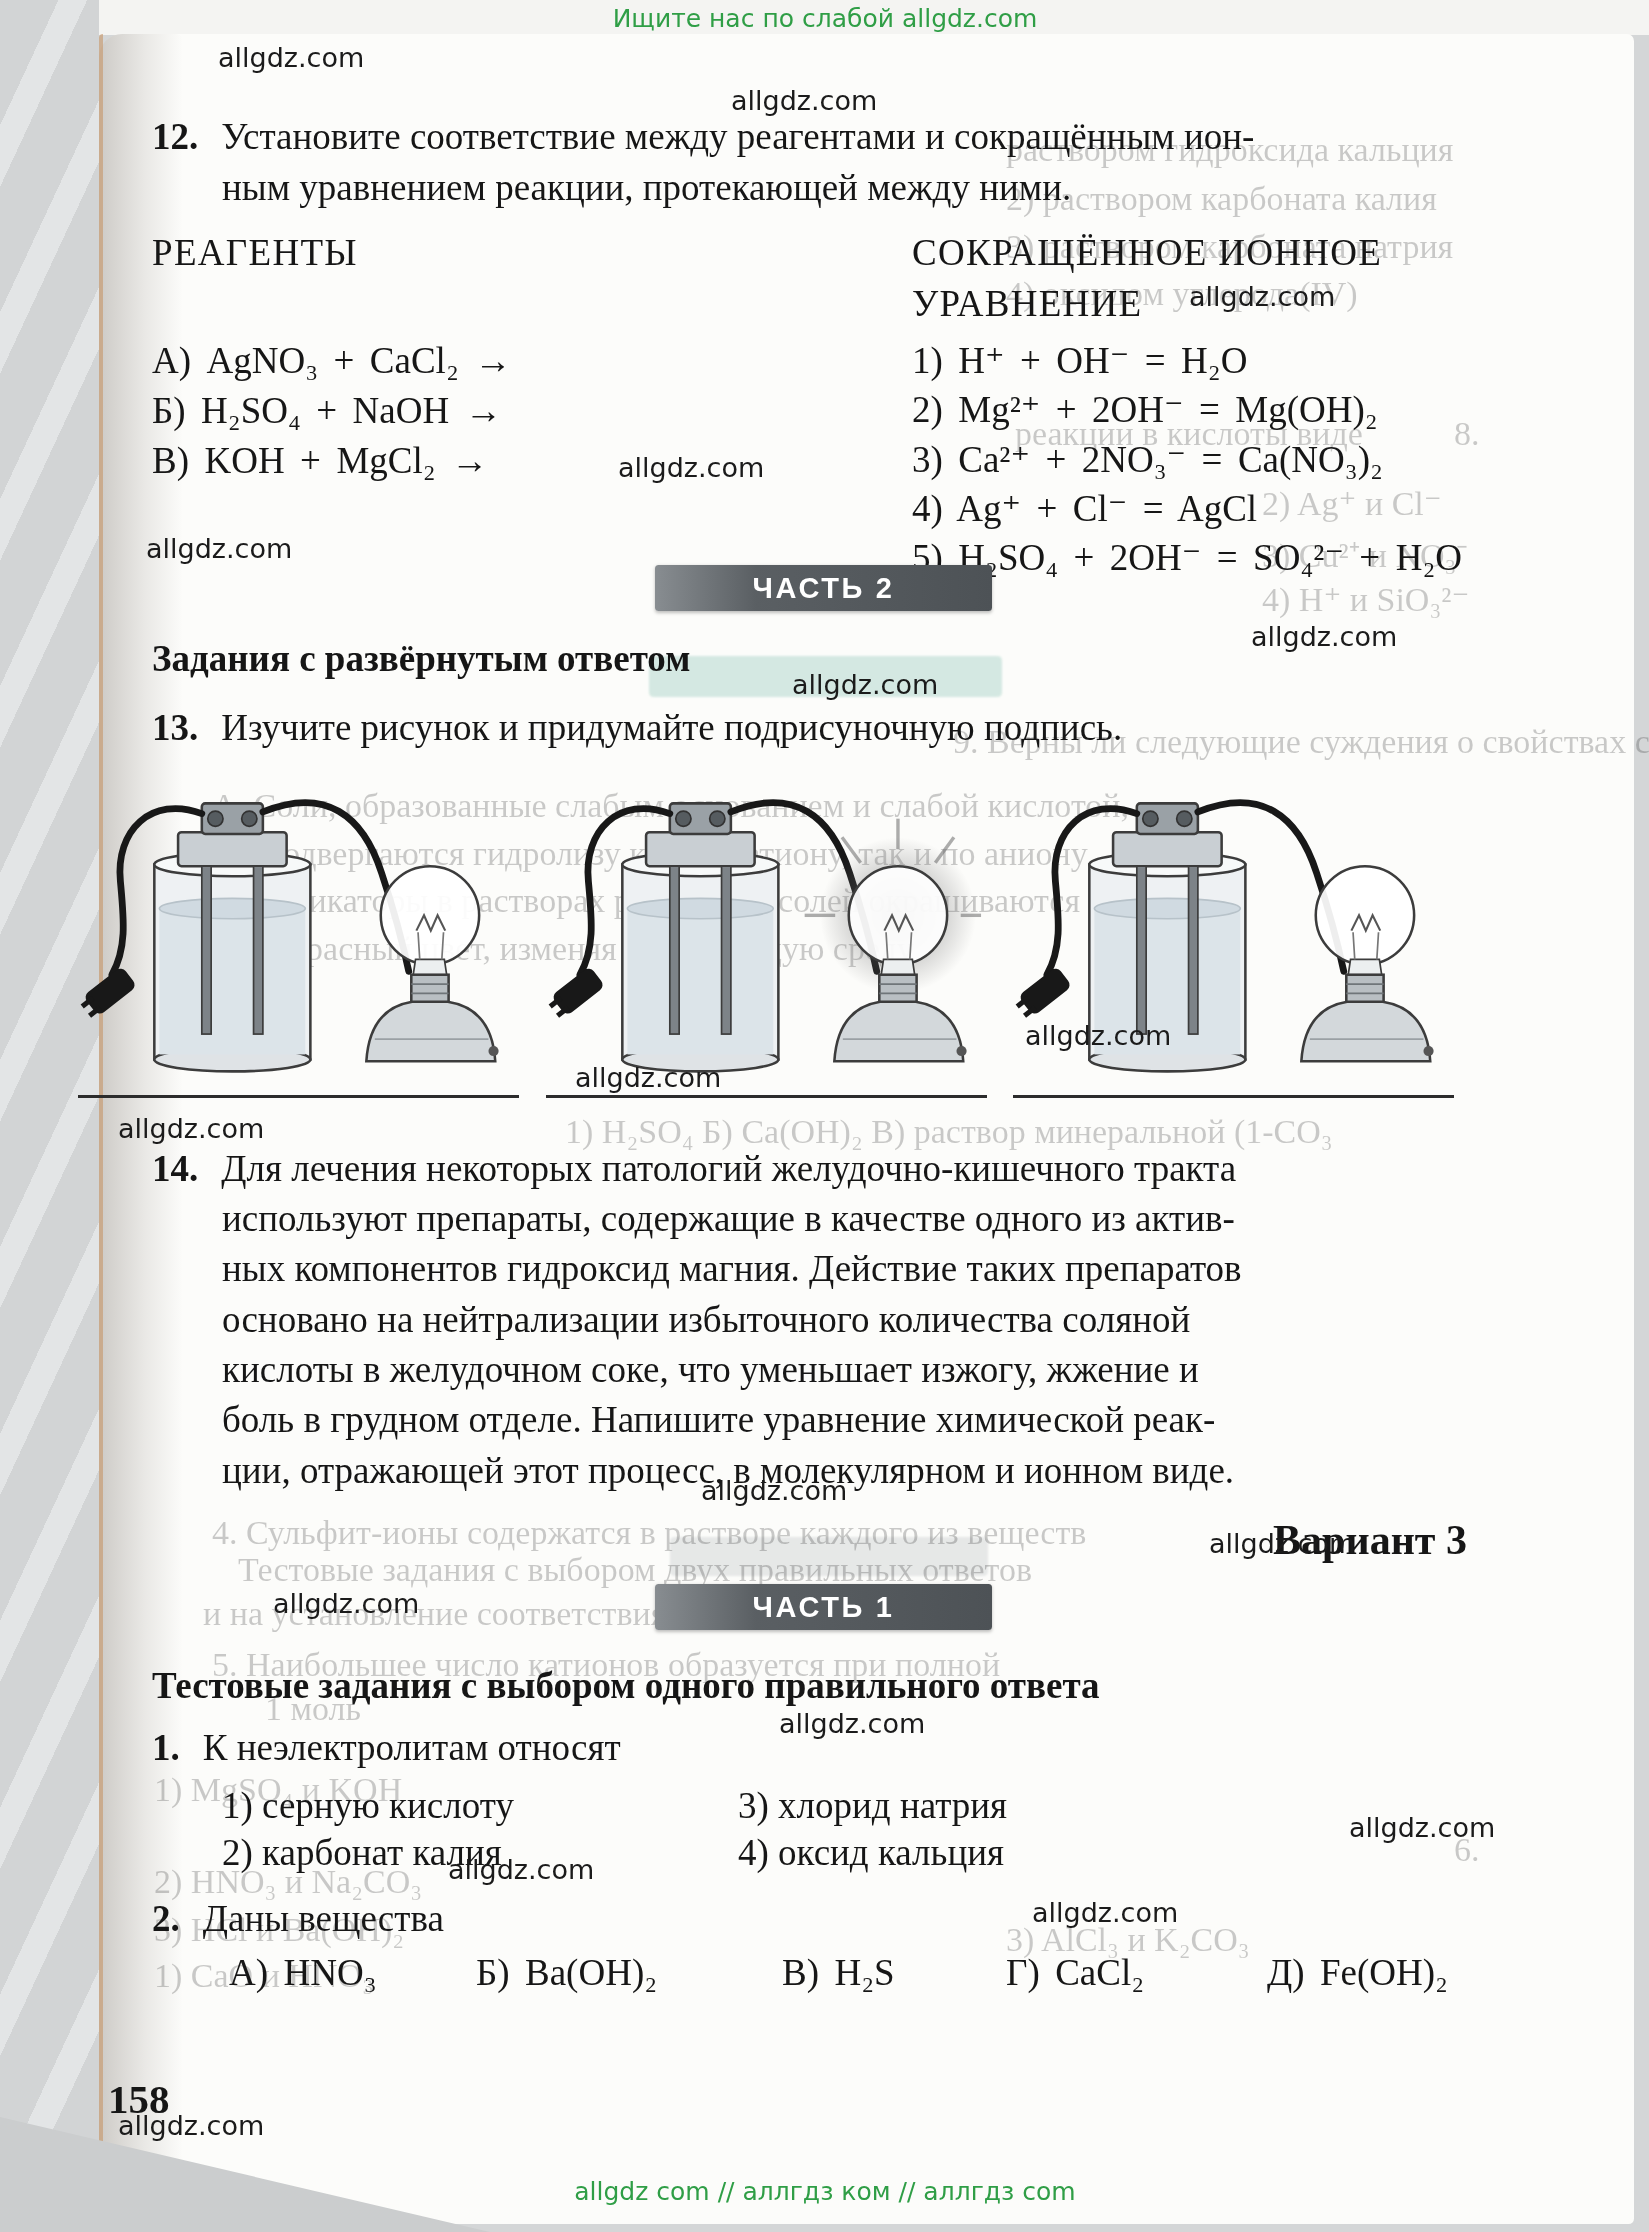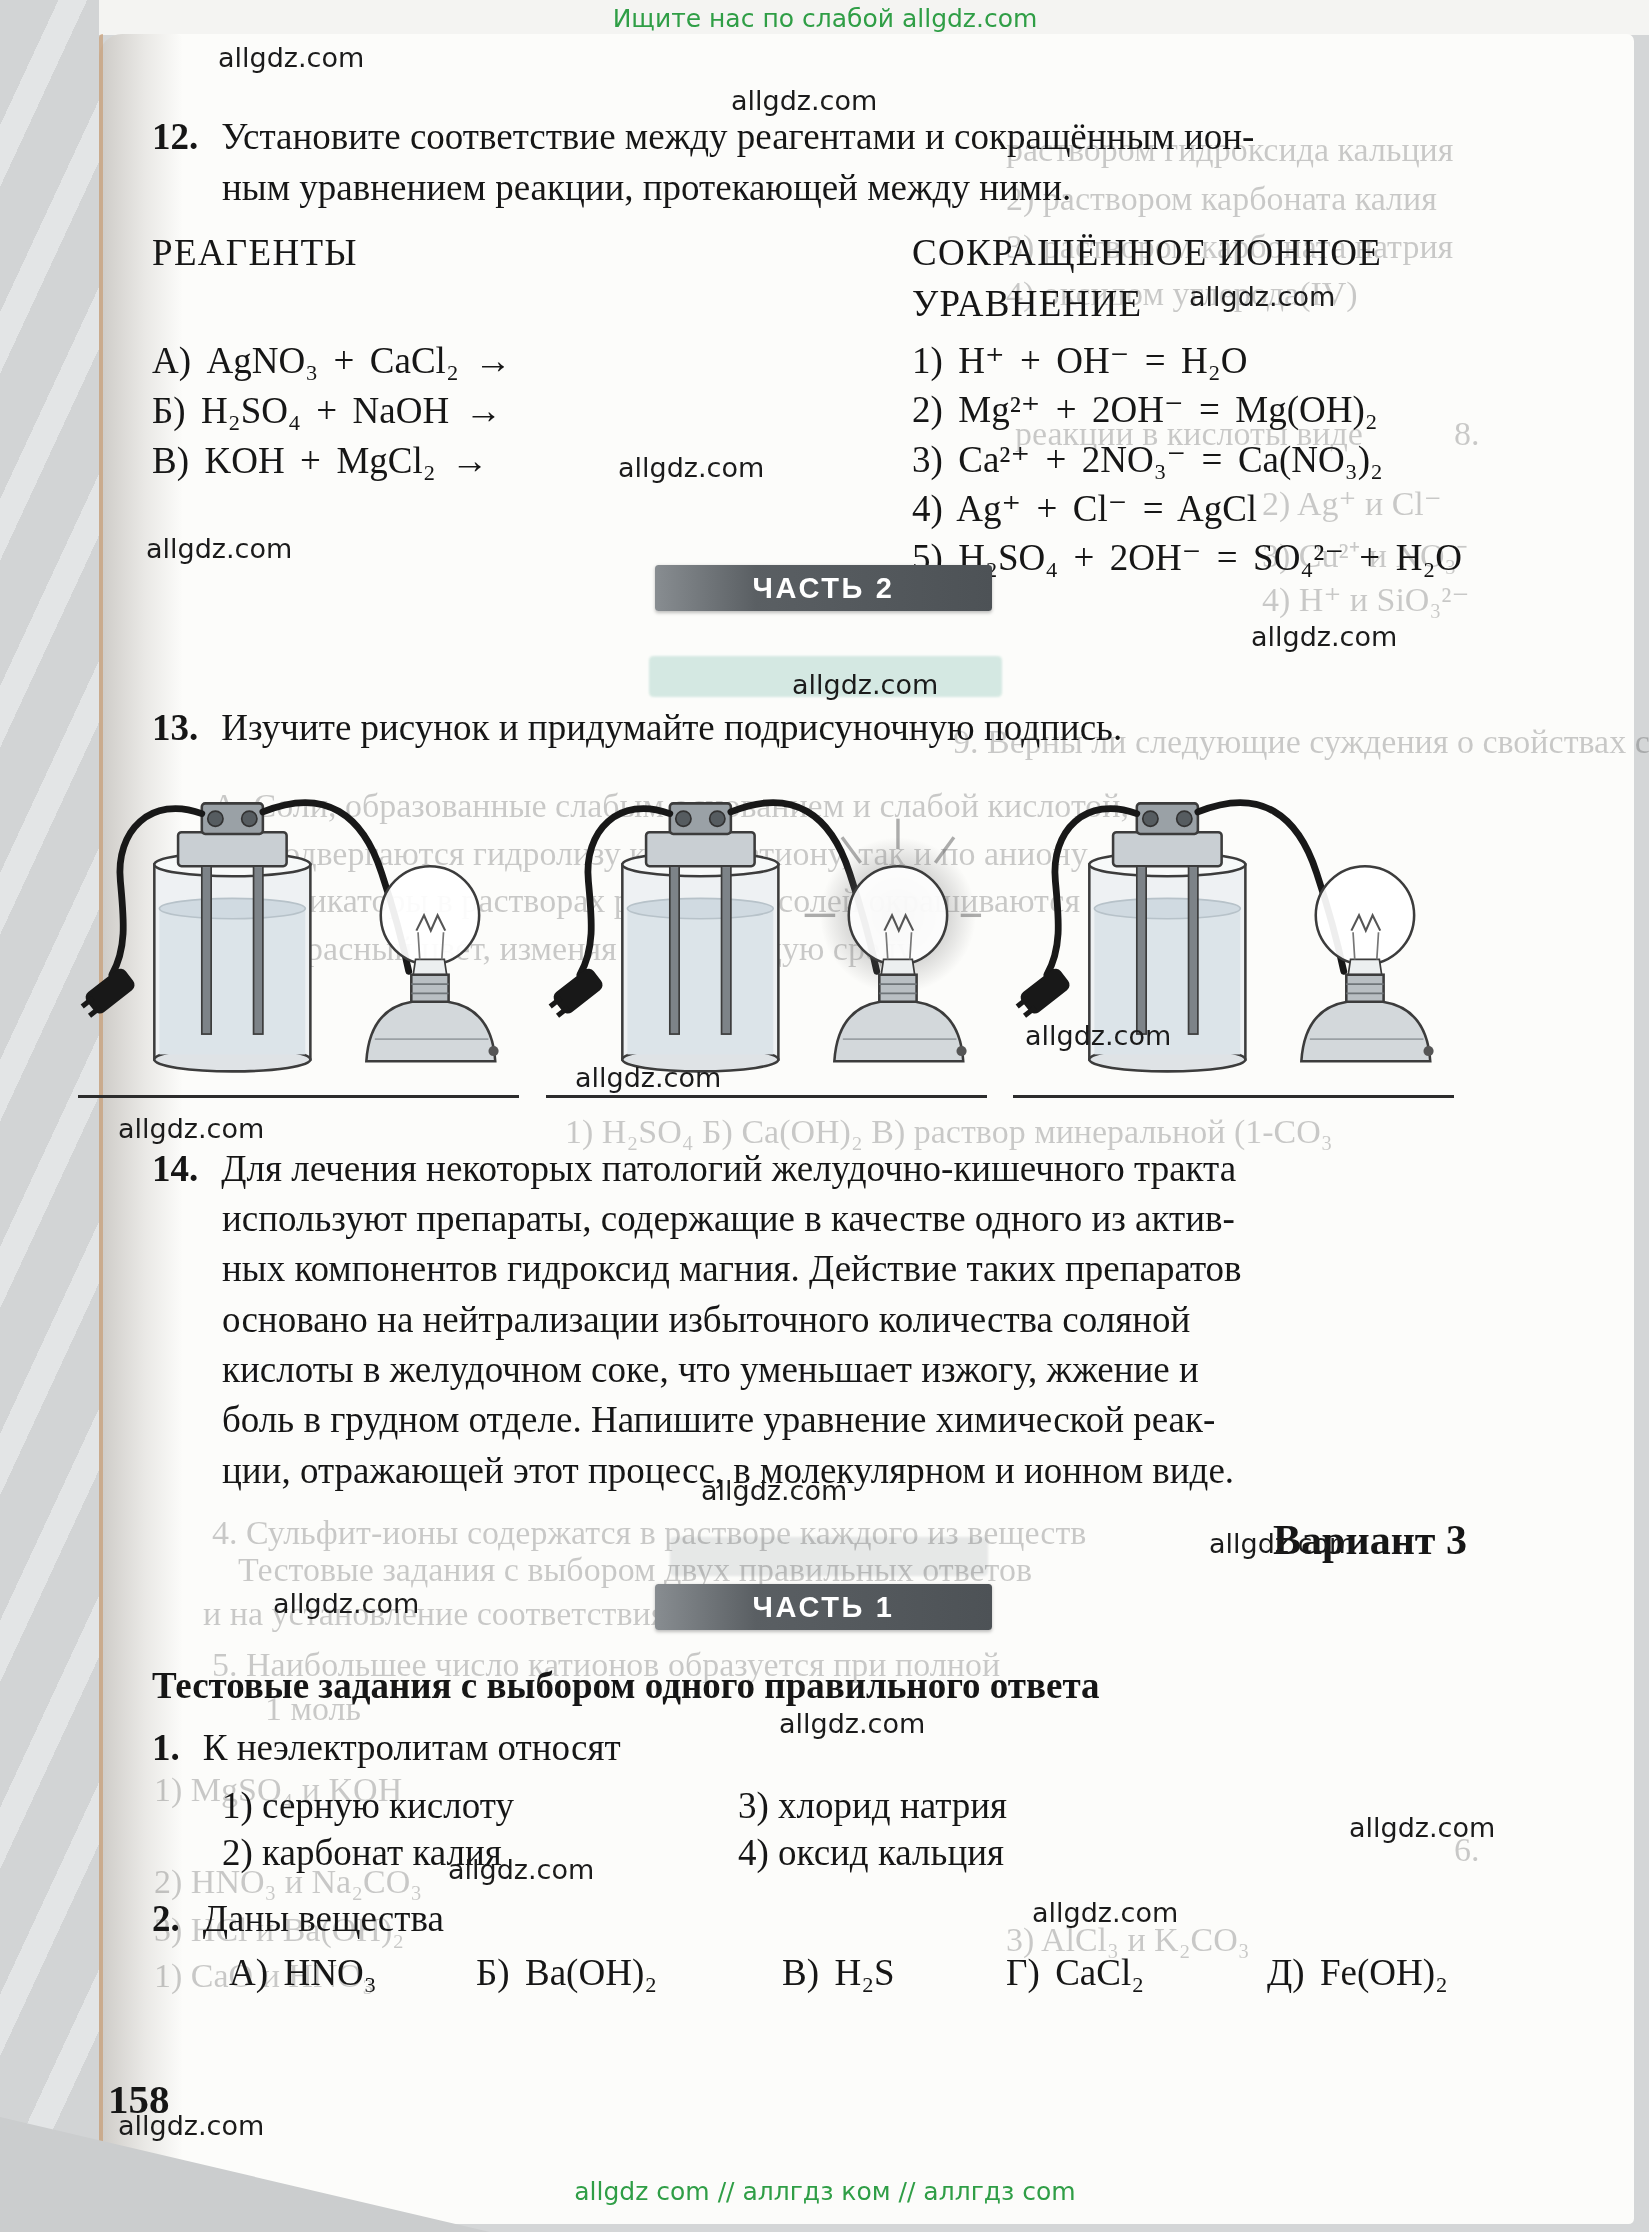--- a/index.html
+++ b/index.html
@@ -136,20 +136,21 @@
     <div class="line eq" style="left:152px;top:389px">Б) H₂SO₄ + NaOH →</div>
     <div class="line eq" style="left:152px;top:439px">В) KOH + MgCl₂ →</div>
 
     <div class="line eq" style="left:912px;top:339px">1) H⁺ + OH⁻ = H₂O</div>
     <div class="line eq" style="left:912px;top:388px">2) Mg²⁺ + 2OH⁻ = Mg(OH)₂</div>
     <div class="line eq" style="left:912px;top:438px">3) Ca²⁺ + 2NO₃⁻ = Ca(NO₃)₂</div>
     <div class="line eq" style="left:912px;top:487px">4) Ag⁺ + Cl⁻ = AgCl</div>
     <div class="line eq" style="left:912px;top:536px">5) H₂SO₄ + 2OH⁻ = SO₄²⁻ + H₂O</div>
 
     <div class="banner" style="left:655px;top:565px">ЧАСТЬ 2</div>
+    <div class="line heading" style="left:152px;top:637px">Задания с развёрнутым ответом</div>
 
     <div class="line" style="left:152px;top:706px">
       <span class="b">13.</span><span class="numgap">Изучите рисунок и придумайте подрисуночную подпись.</span>
     </div>
 
     <div class="figs">
       <div class="fig">
         <svg class="apparatus" width="441" height="316" viewBox="0 0 520 360">
           <defs>
             <radialGradient id="bulbglow">

